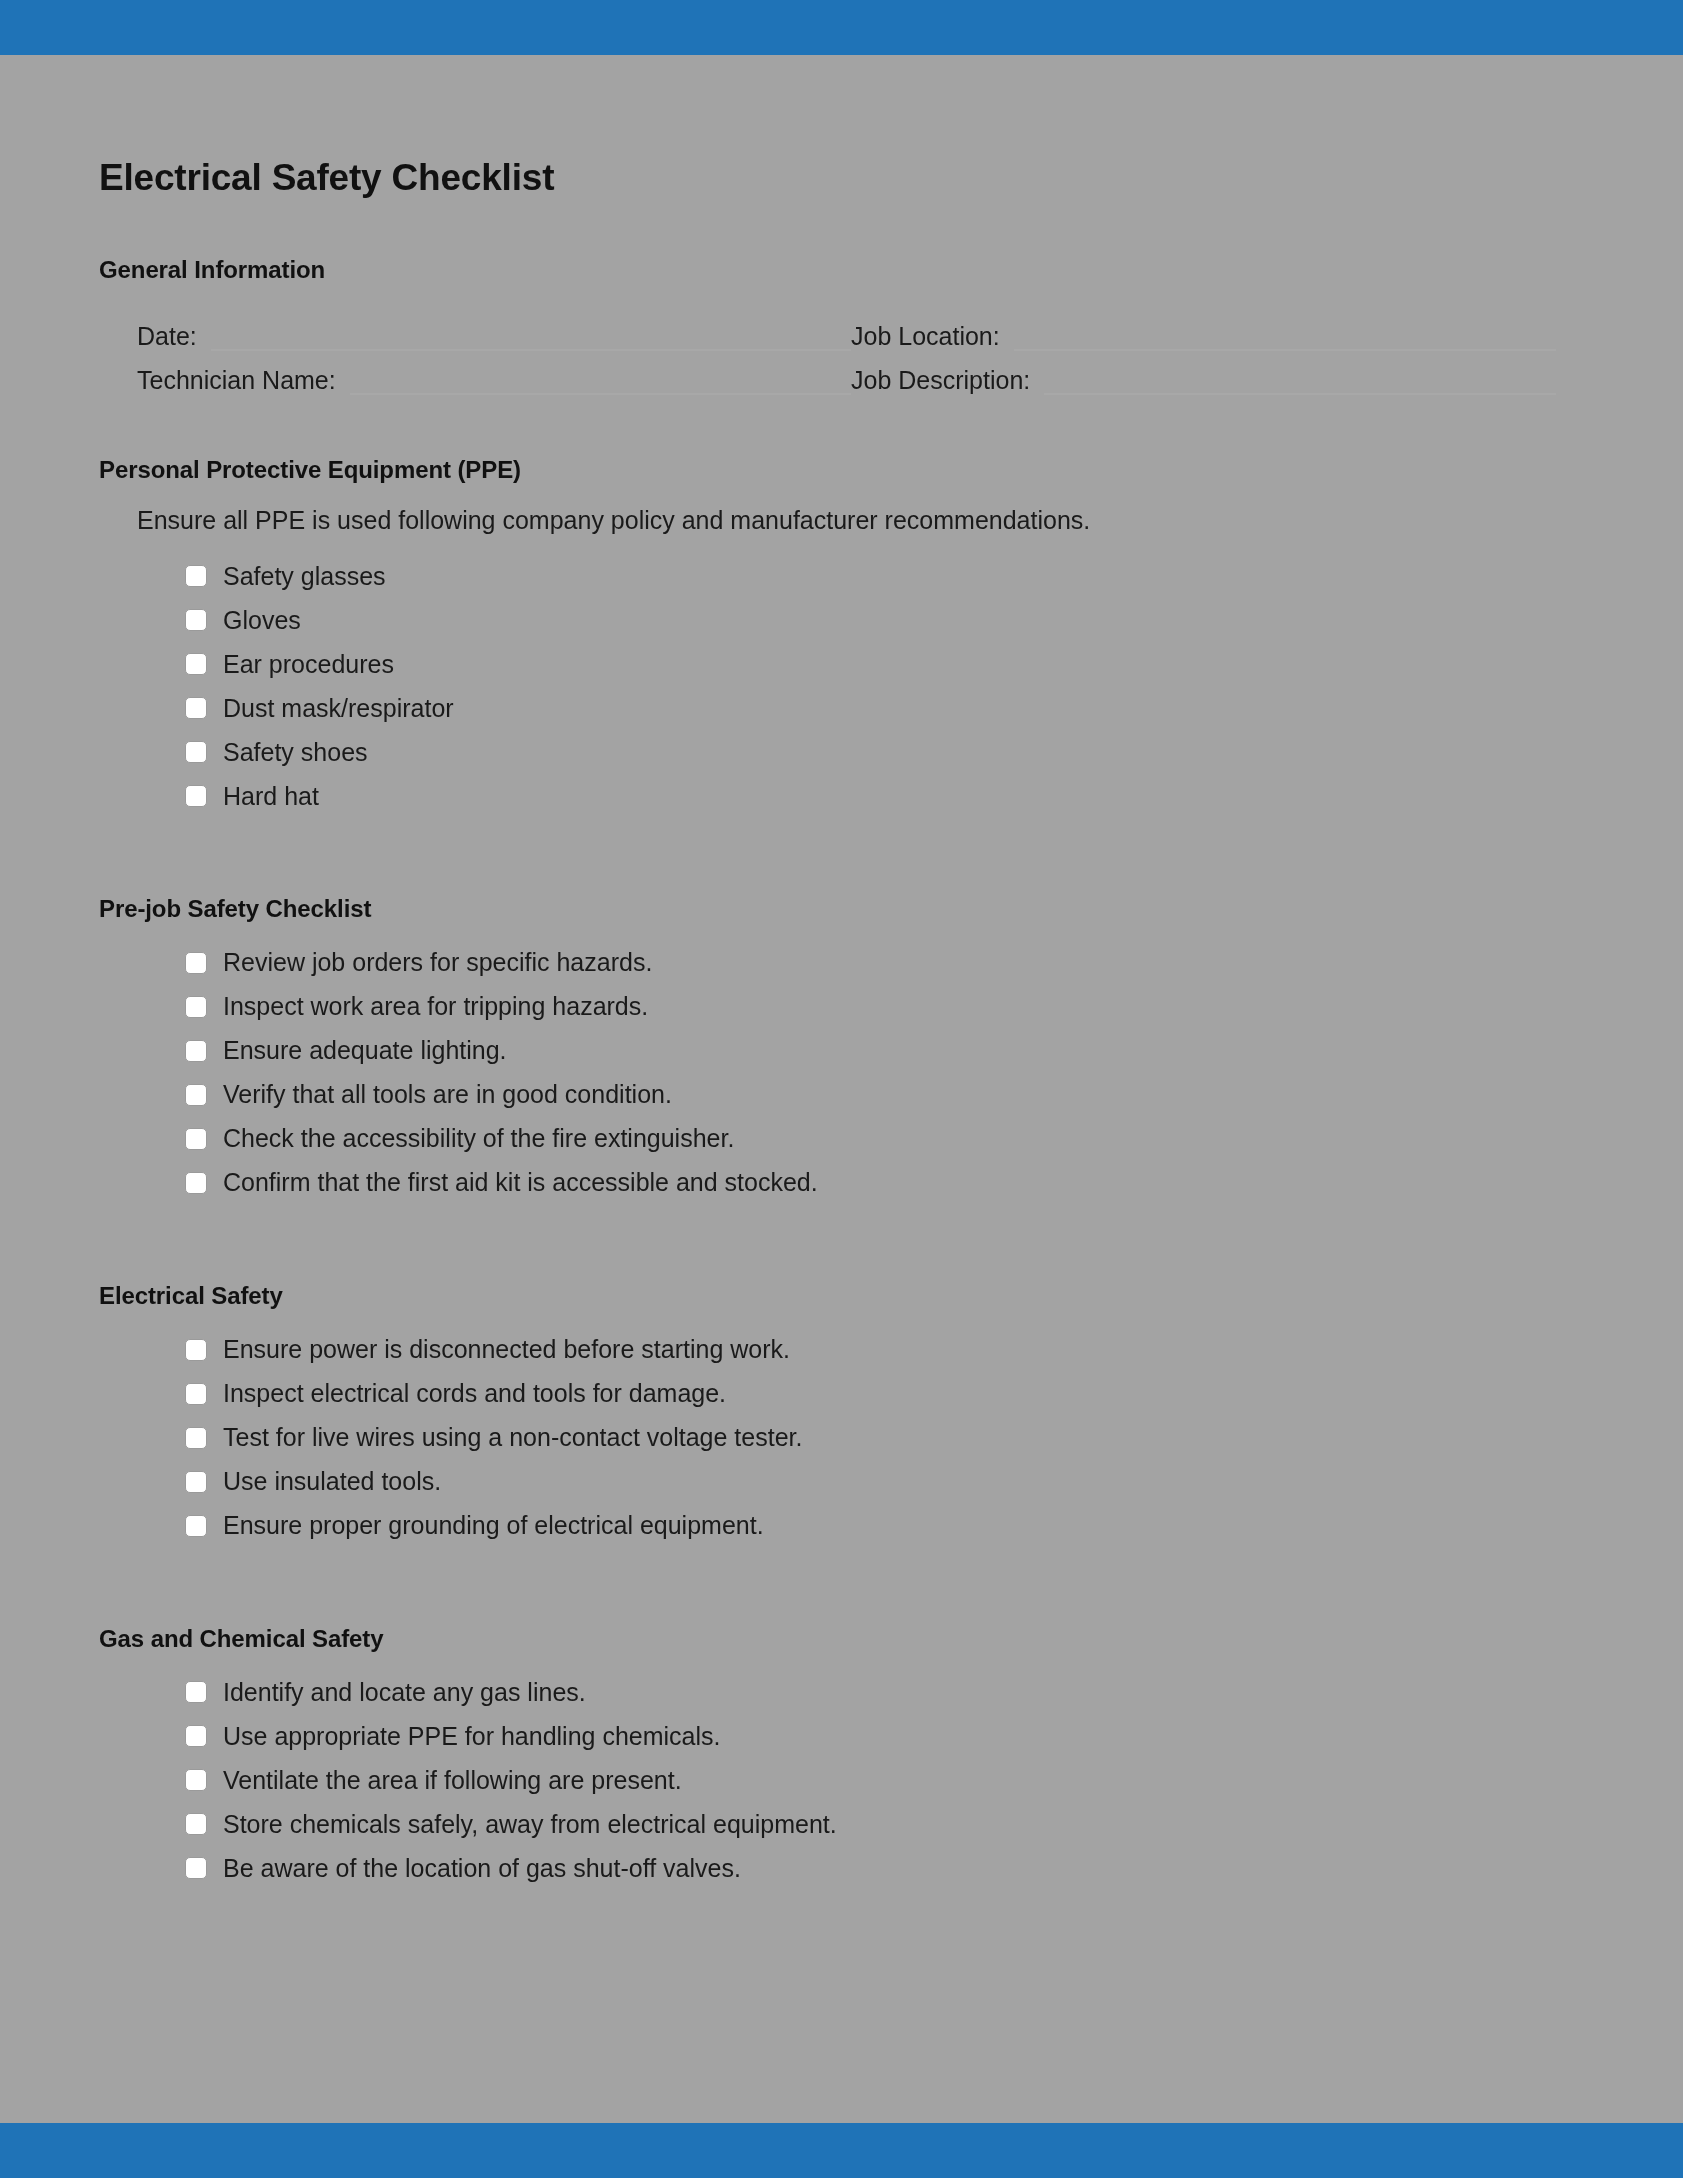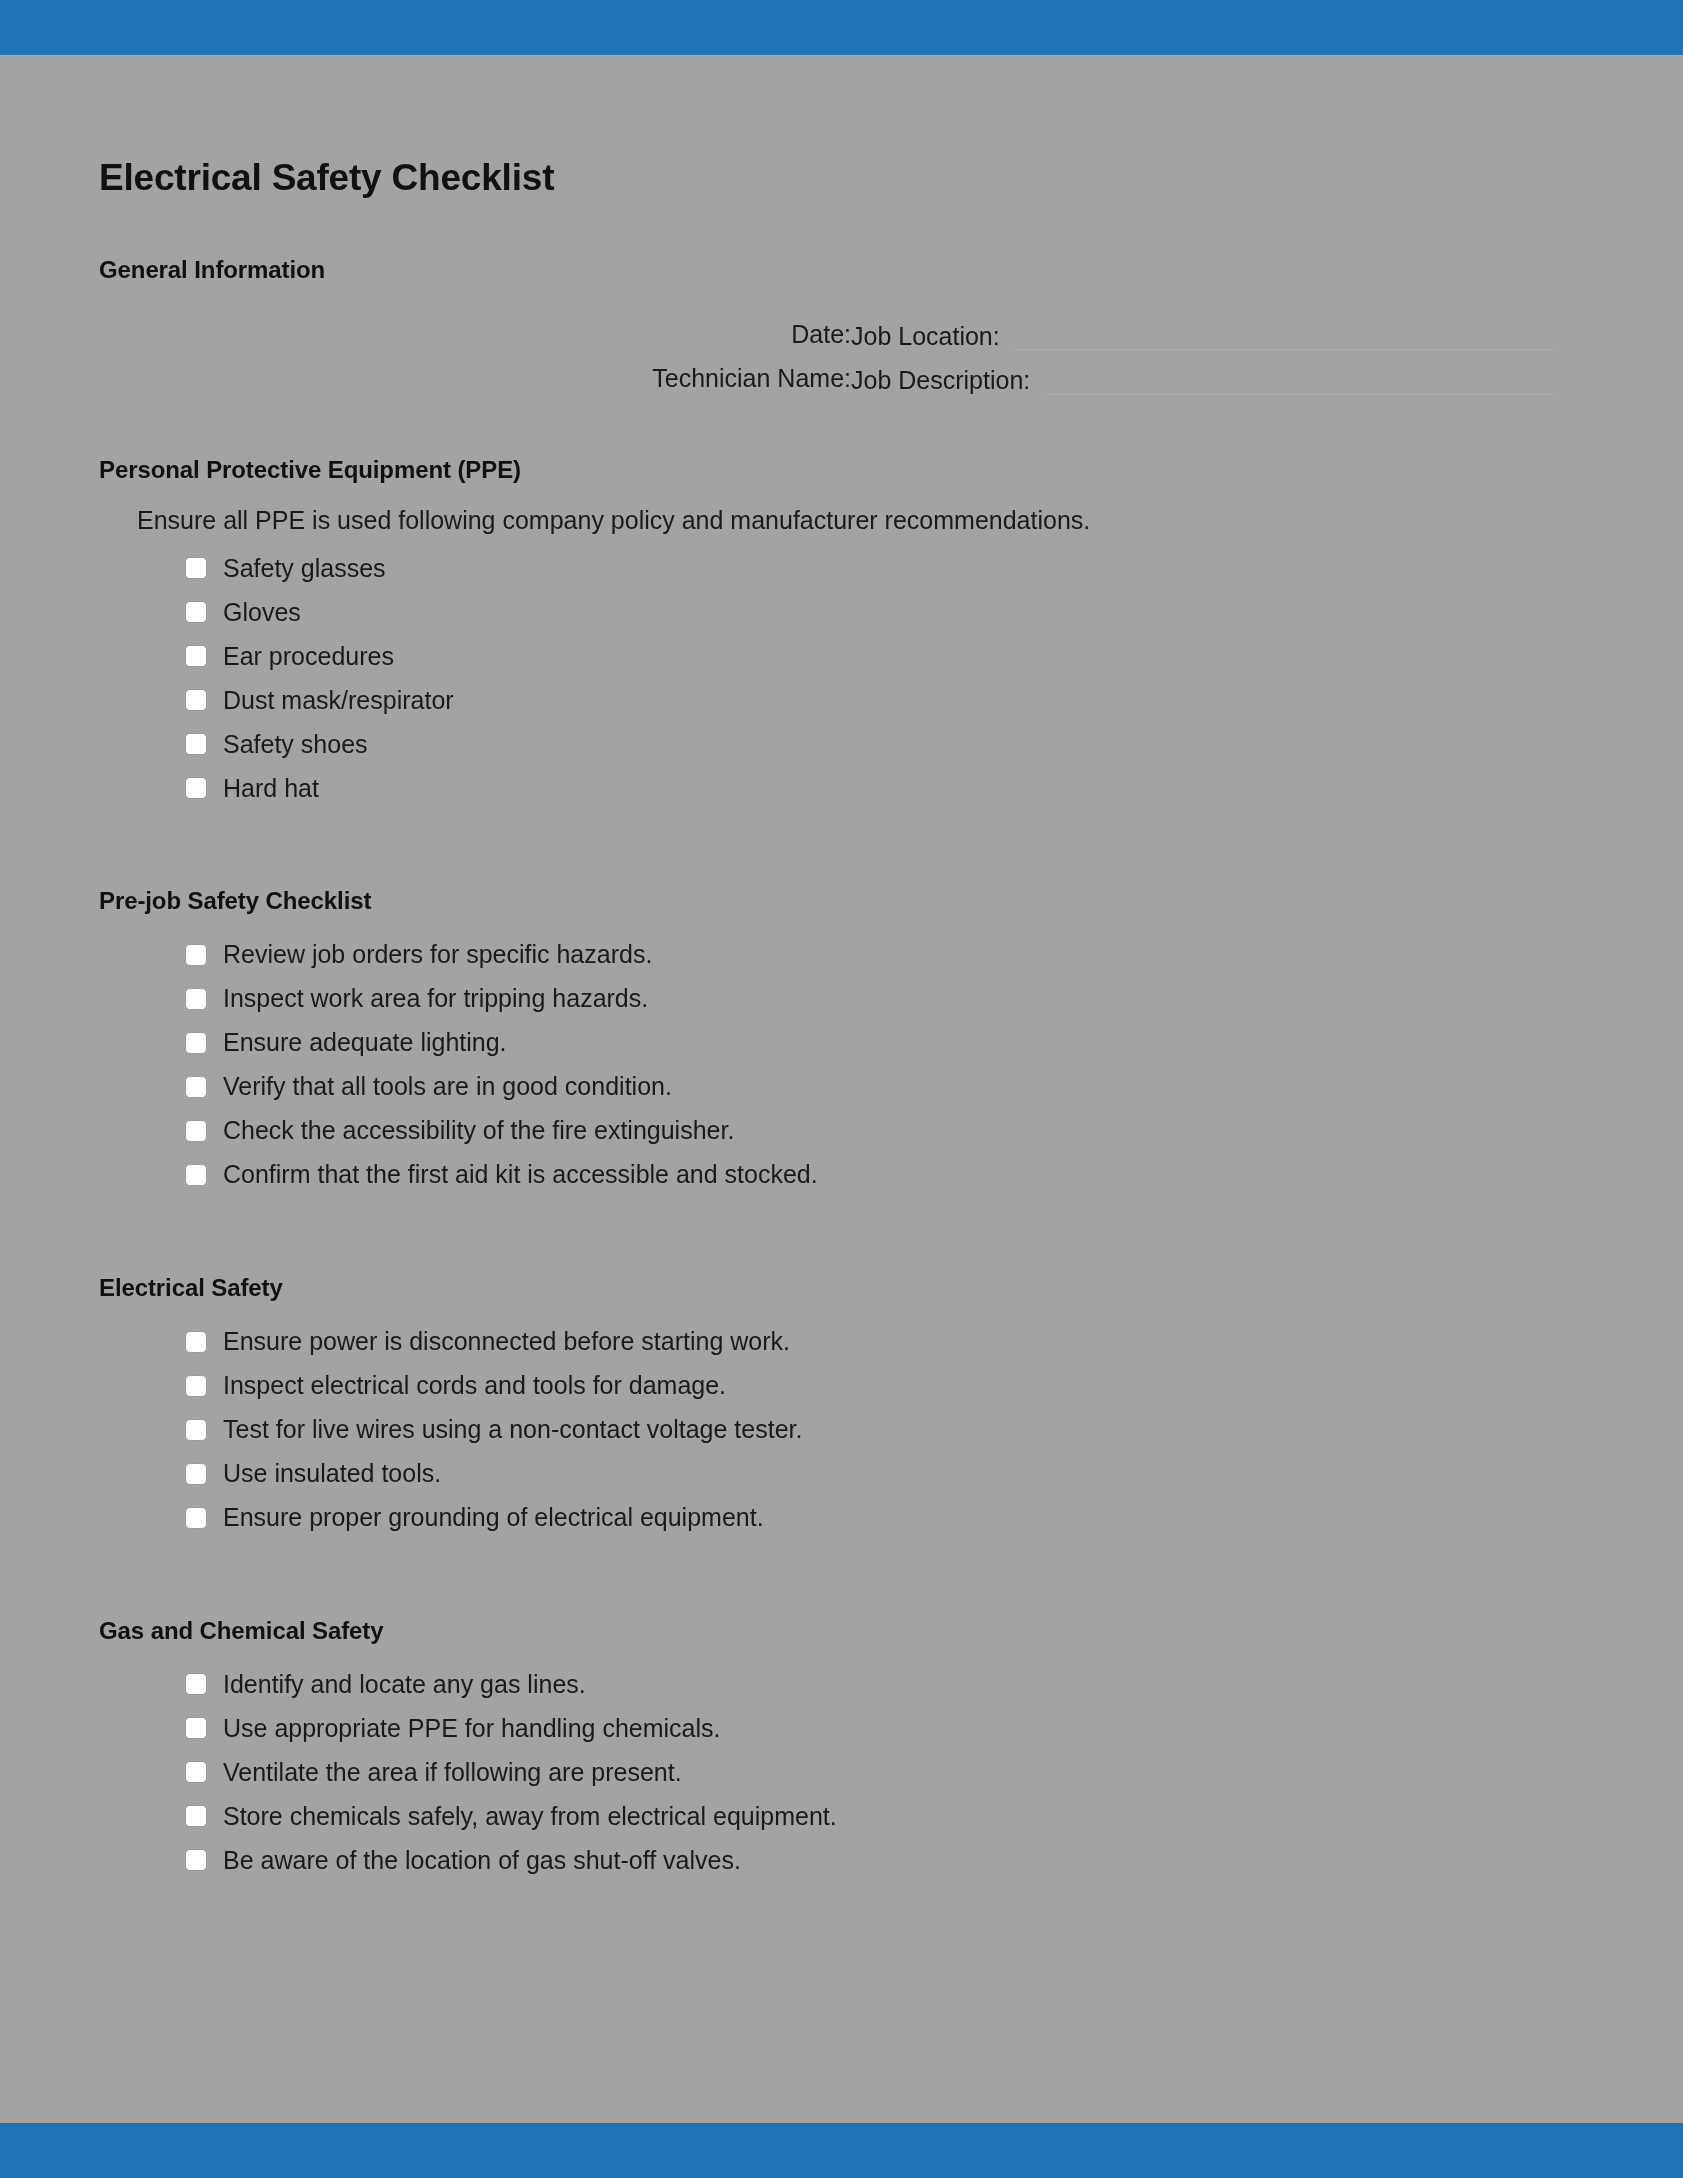--- a/index.html
+++ b/index.html
@@ -63,21 +63,21 @@
 
   .gi-row {
     display: flex;
     align-items: flex-end;
     height: 44px;
   }
   .gi-cell {
     display: flex;
     align-items: flex-end;
   }
-  .gi-cell.left  { width: 752px; padding-left: 38px; box-sizing: border-box; flex-direction: column; }
+  .gi-cell.left  { width: 752px; padding-left: 38px; box-sizing: border-box; }
   .gi-cell.right { width: 705px; }
 
   .gi-label {
     font-size: 25px;
     color: #1a1a1a;
     white-space: nowrap;
     line-height: 1;
     padding-bottom: 2px;
   }
   .gi-line {
@@ -117,21 +117,21 @@
   }
   .item-label {
     font-size: 25px;
     color: #1a1a1a;
     margin-left: 16px;
     line-height: 1;
     white-space: nowrap;
   }
 
   .block.ppe  { margin-top: 61px; }
-  .block.ppe .items { margin-top: 10px; }
+  .block.ppe .items { margin-top: 18px; }
   .block.prejob   { margin-top: 77px; }
   .block.electric { margin-top: 77px; }
   .block.gas      { margin-top: 77px; }
   .block.prejob .items,
   .block.electric .items,
   .block.gas .items { margin-top: 18px; }
 </style>
 </head>
 <body>
 

